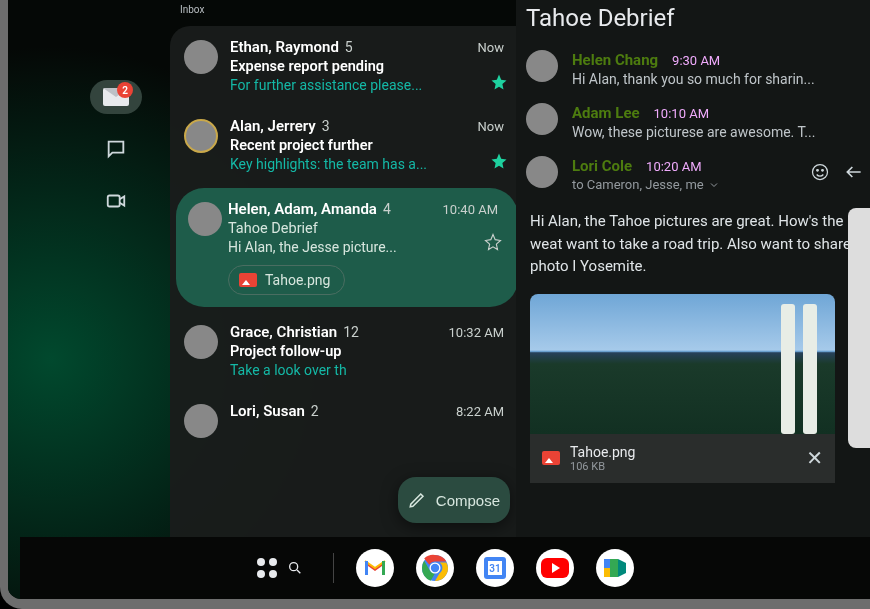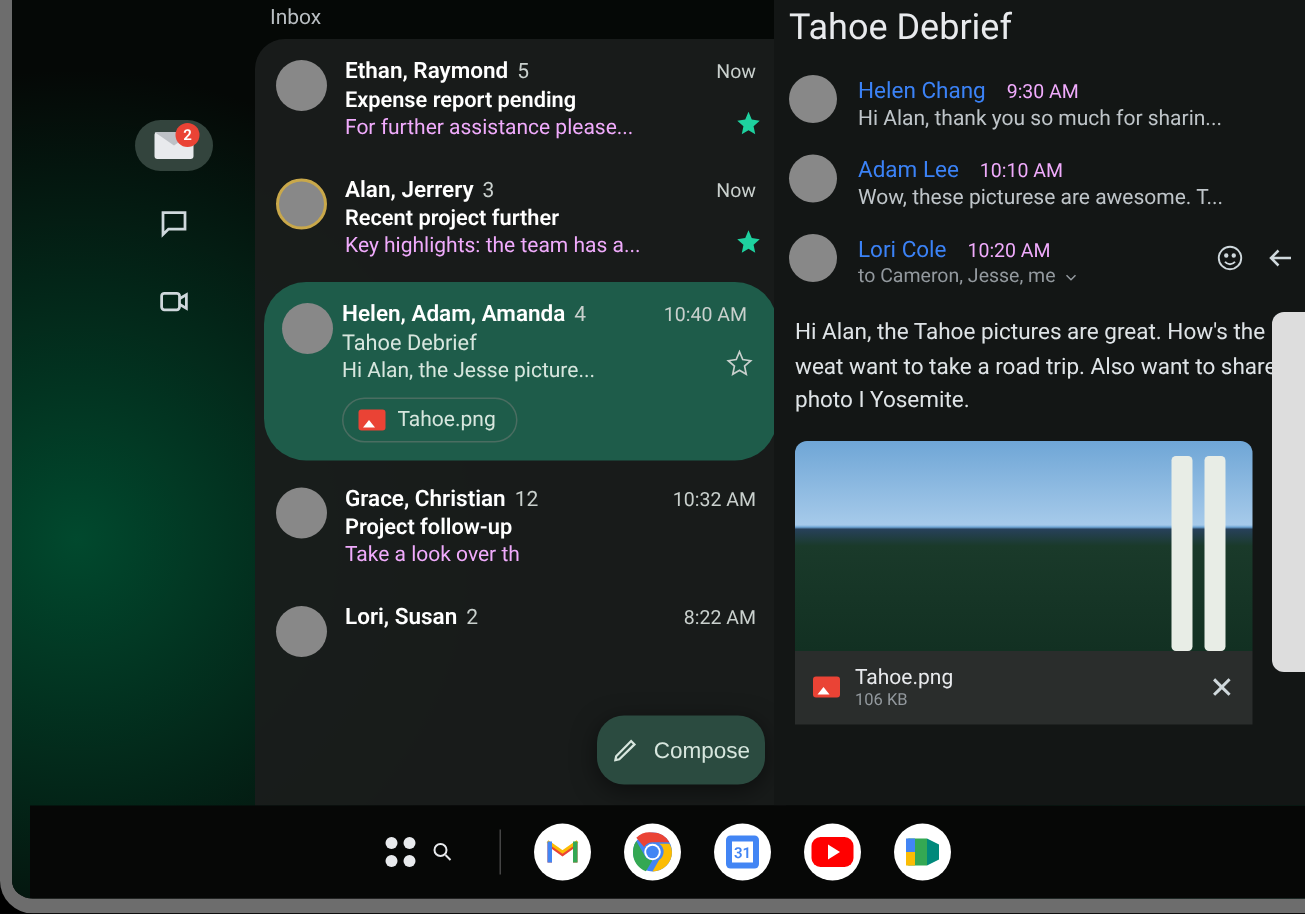--- a/index.html
+++ b/index.html
@@ -37,42 +37,42 @@
   .rail .icon-holder { position: relative; }
   .mail-env {
     width: 26px; height: 18px; background:#e8eaed; border-radius:2px; position:relative;
   }
   .mail-env::after {
     content:""; position:absolute; left:0; right:0; top:0; height:0;
     border-left:13px solid transparent; border-right:13px solid transparent; border-top:9px solid #bdc1c6;
   }
   .chat-icn, .meet-icn { width:22px; height:22px; stroke:#cfd8dc; stroke-width:2; fill:none; }
   .inbox-label {
-    position:absolute; left:172px; top:4px; color:#b9bec2; font-size:14px;
+    position:absolute; left:172px; top:4px; color:#b9bec2; font-size:10px;
   }
   .list-panel {
     position:absolute; left:162px; top:26px; width:354px; bottom:62px;
     background: rgba(25,28,27,0.95);
     border-top-left-radius: 20px;
     overflow:hidden;
   }
   .thread {
     position:relative; padding: 12px 16px 12px 60px; color:#fff;
   }
   .thread.selected { background:#1e5c4a; border-radius:28px; margin:4px 6px; padding-left:52px; }
   .thread .avatar {
     position:absolute; left:14px; top:14px; width:34px; height:34px; border-radius:50%; background:#888; overflow:hidden;
   }
   .thread.selected .avatar { left:12px; }
   .thread .row1 { display:flex; align-items:baseline; gap:6px; }
   .thread .sender { font-weight:600; font-size:15px; color:#fff; }
   .thread .count { font-size:14px; color:#c9d0cd; }
   .thread .time { margin-left:auto; font-size:13px; color:#c9d0cd; padding-right:4px; }
   .thread .subject { font-weight:600; font-size:14.5px; color:#fff; margin-top:2px; }
-  .thread .snippet { font-size:14px; color:#f0abfc; margin-top:2px; padding-right:24px; white-space:nowrap; overflow:hidden; text-overflow:ellipsis; }
+  .thread .snippet { font-size:14px; color:#14b8a6; margin-top:2px; padding-right:24px; white-space:nowrap; overflow:hidden; text-overflow:ellipsis; }
   .thread .star { position:absolute; right:16px; bottom:14px; }
   .thread.selected .subject { color:#d7e6de; font-weight:400; }
   .thread.selected .snippet { color:#d7e6de; }
   .thread.selected .star { bottom: 56px; }
   .attach-chip {
     display:inline-flex; align-items:center; gap:8px; margin-top:10px;
     border:1px solid #4a6d61; border-radius:18px; padding:6px 14px 6px 10px;
     font-size:14px; color:#d7e6de;
   }
   .img-chip-icn { width:18px; height:14px; background:#ea4335; border-radius:2px; position:relative; }
@@ -84,21 +84,21 @@
     font-size:15px; cursor:pointer;
     box-shadow:0 4px 16px rgba(0,0,0,0.5);
   }
   .conv-panel {
     position:absolute; left:508px; top:0; right:0; bottom:62px;
     background:#131615; color:#e8eaed; overflow:hidden;
   }
   .conv-title { font-size:24px; font-weight:400; padding:4px 0 10px 10px; }
   .msg { position:relative; padding:8px 12px 8px 56px; }
   .msg .avatar { position:absolute; left:10px; top:8px; width:32px; height:32px; border-radius:50%; background:#888; }
-  .msg .from { font-size:15px; font-weight:400; color:#3b82f6; display:inline-block; }
+  .msg .from { font-size:15px; font-weight:700; color:#4d7c0f; display:inline-block; }
   .msg .mtime { font-size:13px; color:#f0abfc; margin-left:10px; }
   .msg .mtext { font-size:14px; color:#bfc5c9; margin-top:2px; white-space:nowrap; overflow:hidden; text-overflow:ellipsis; }
   .msg .recipients { font-size:13px; color:#93999e; margin-top:2px; display:flex; align-items:center; gap:4px; }
   .msg .reaction { position:absolute; right:40px; top:14px; color:#cfd8dc; }
   .msg .arrow { position:absolute; right:6px; top:14px; color:#cfd8dc; }
   .body-text { font-size:15px; color:#dfe4e7; padding:10px 4px 10px 14px; line-height:1.5; }
   .photo {
     margin:6px 0 0 14px; width:305px; height:140px; border-radius:8px 8px 0 0; overflow:hidden; position:relative;
     background:
       linear-gradient(#6fa6d6 0%, #a6caea 40%, #6fa6d6 41%, #27415a 42%, #1a3a2a 50%, #123022 100%);

